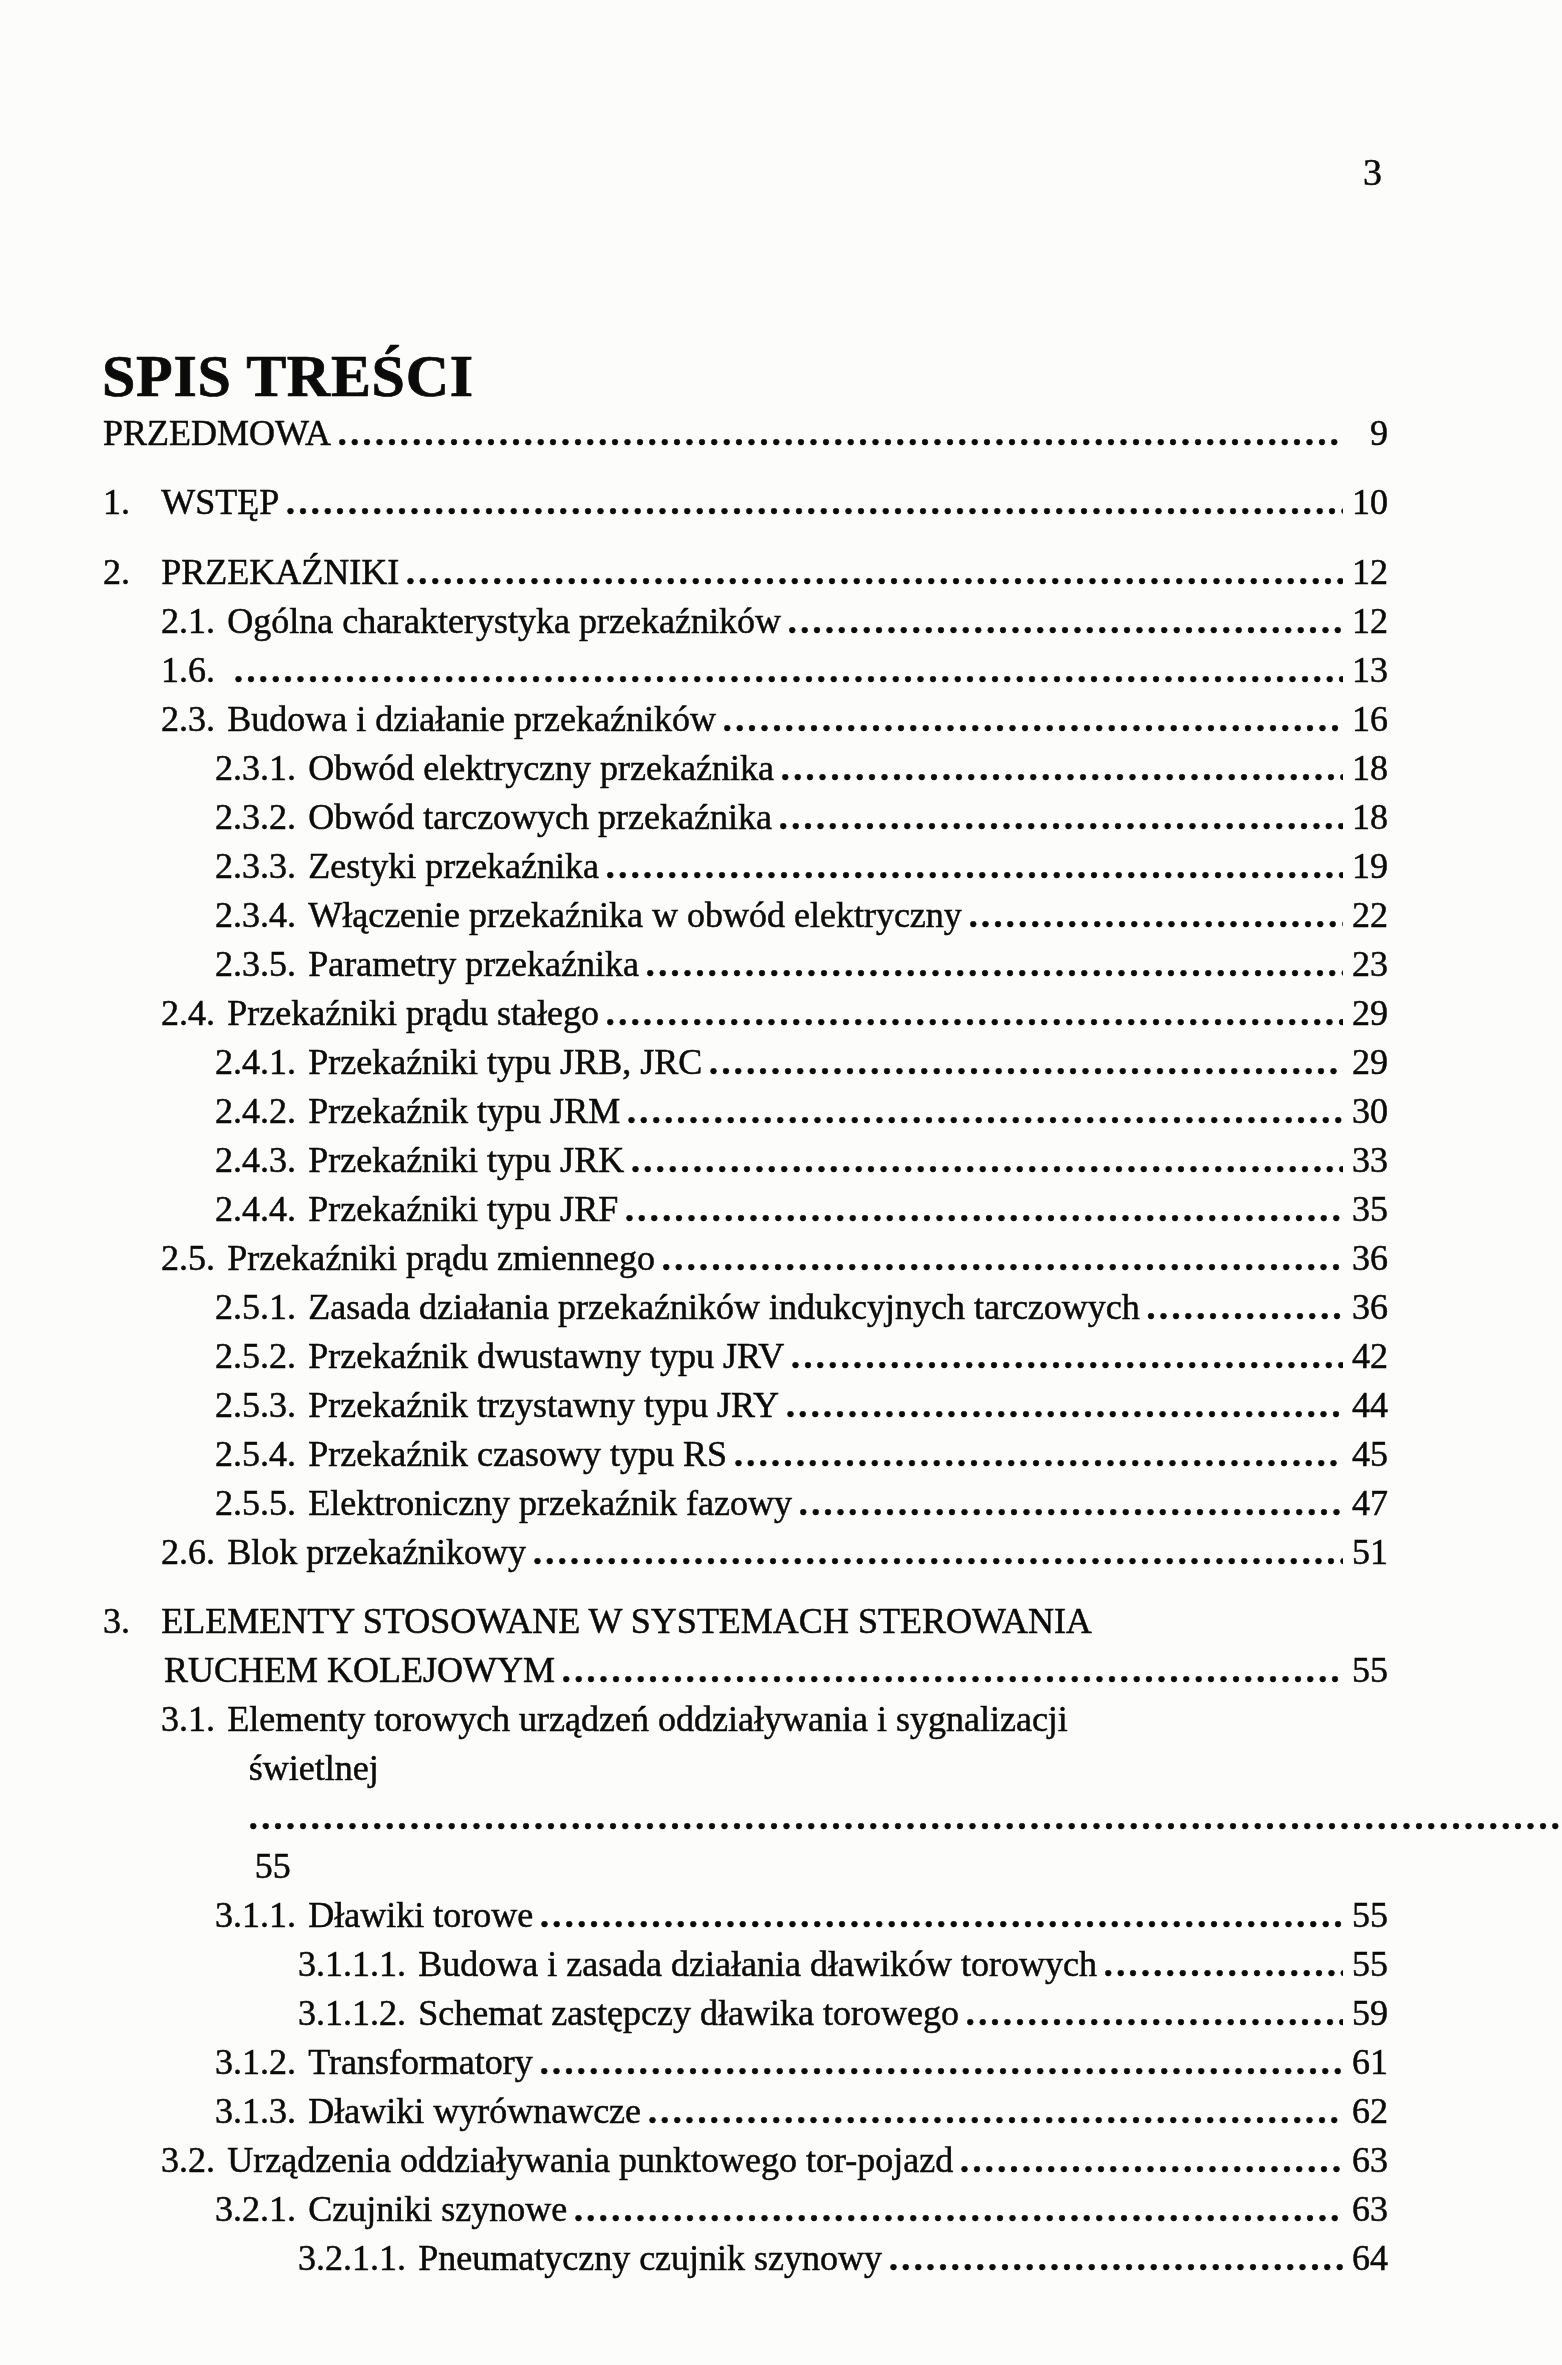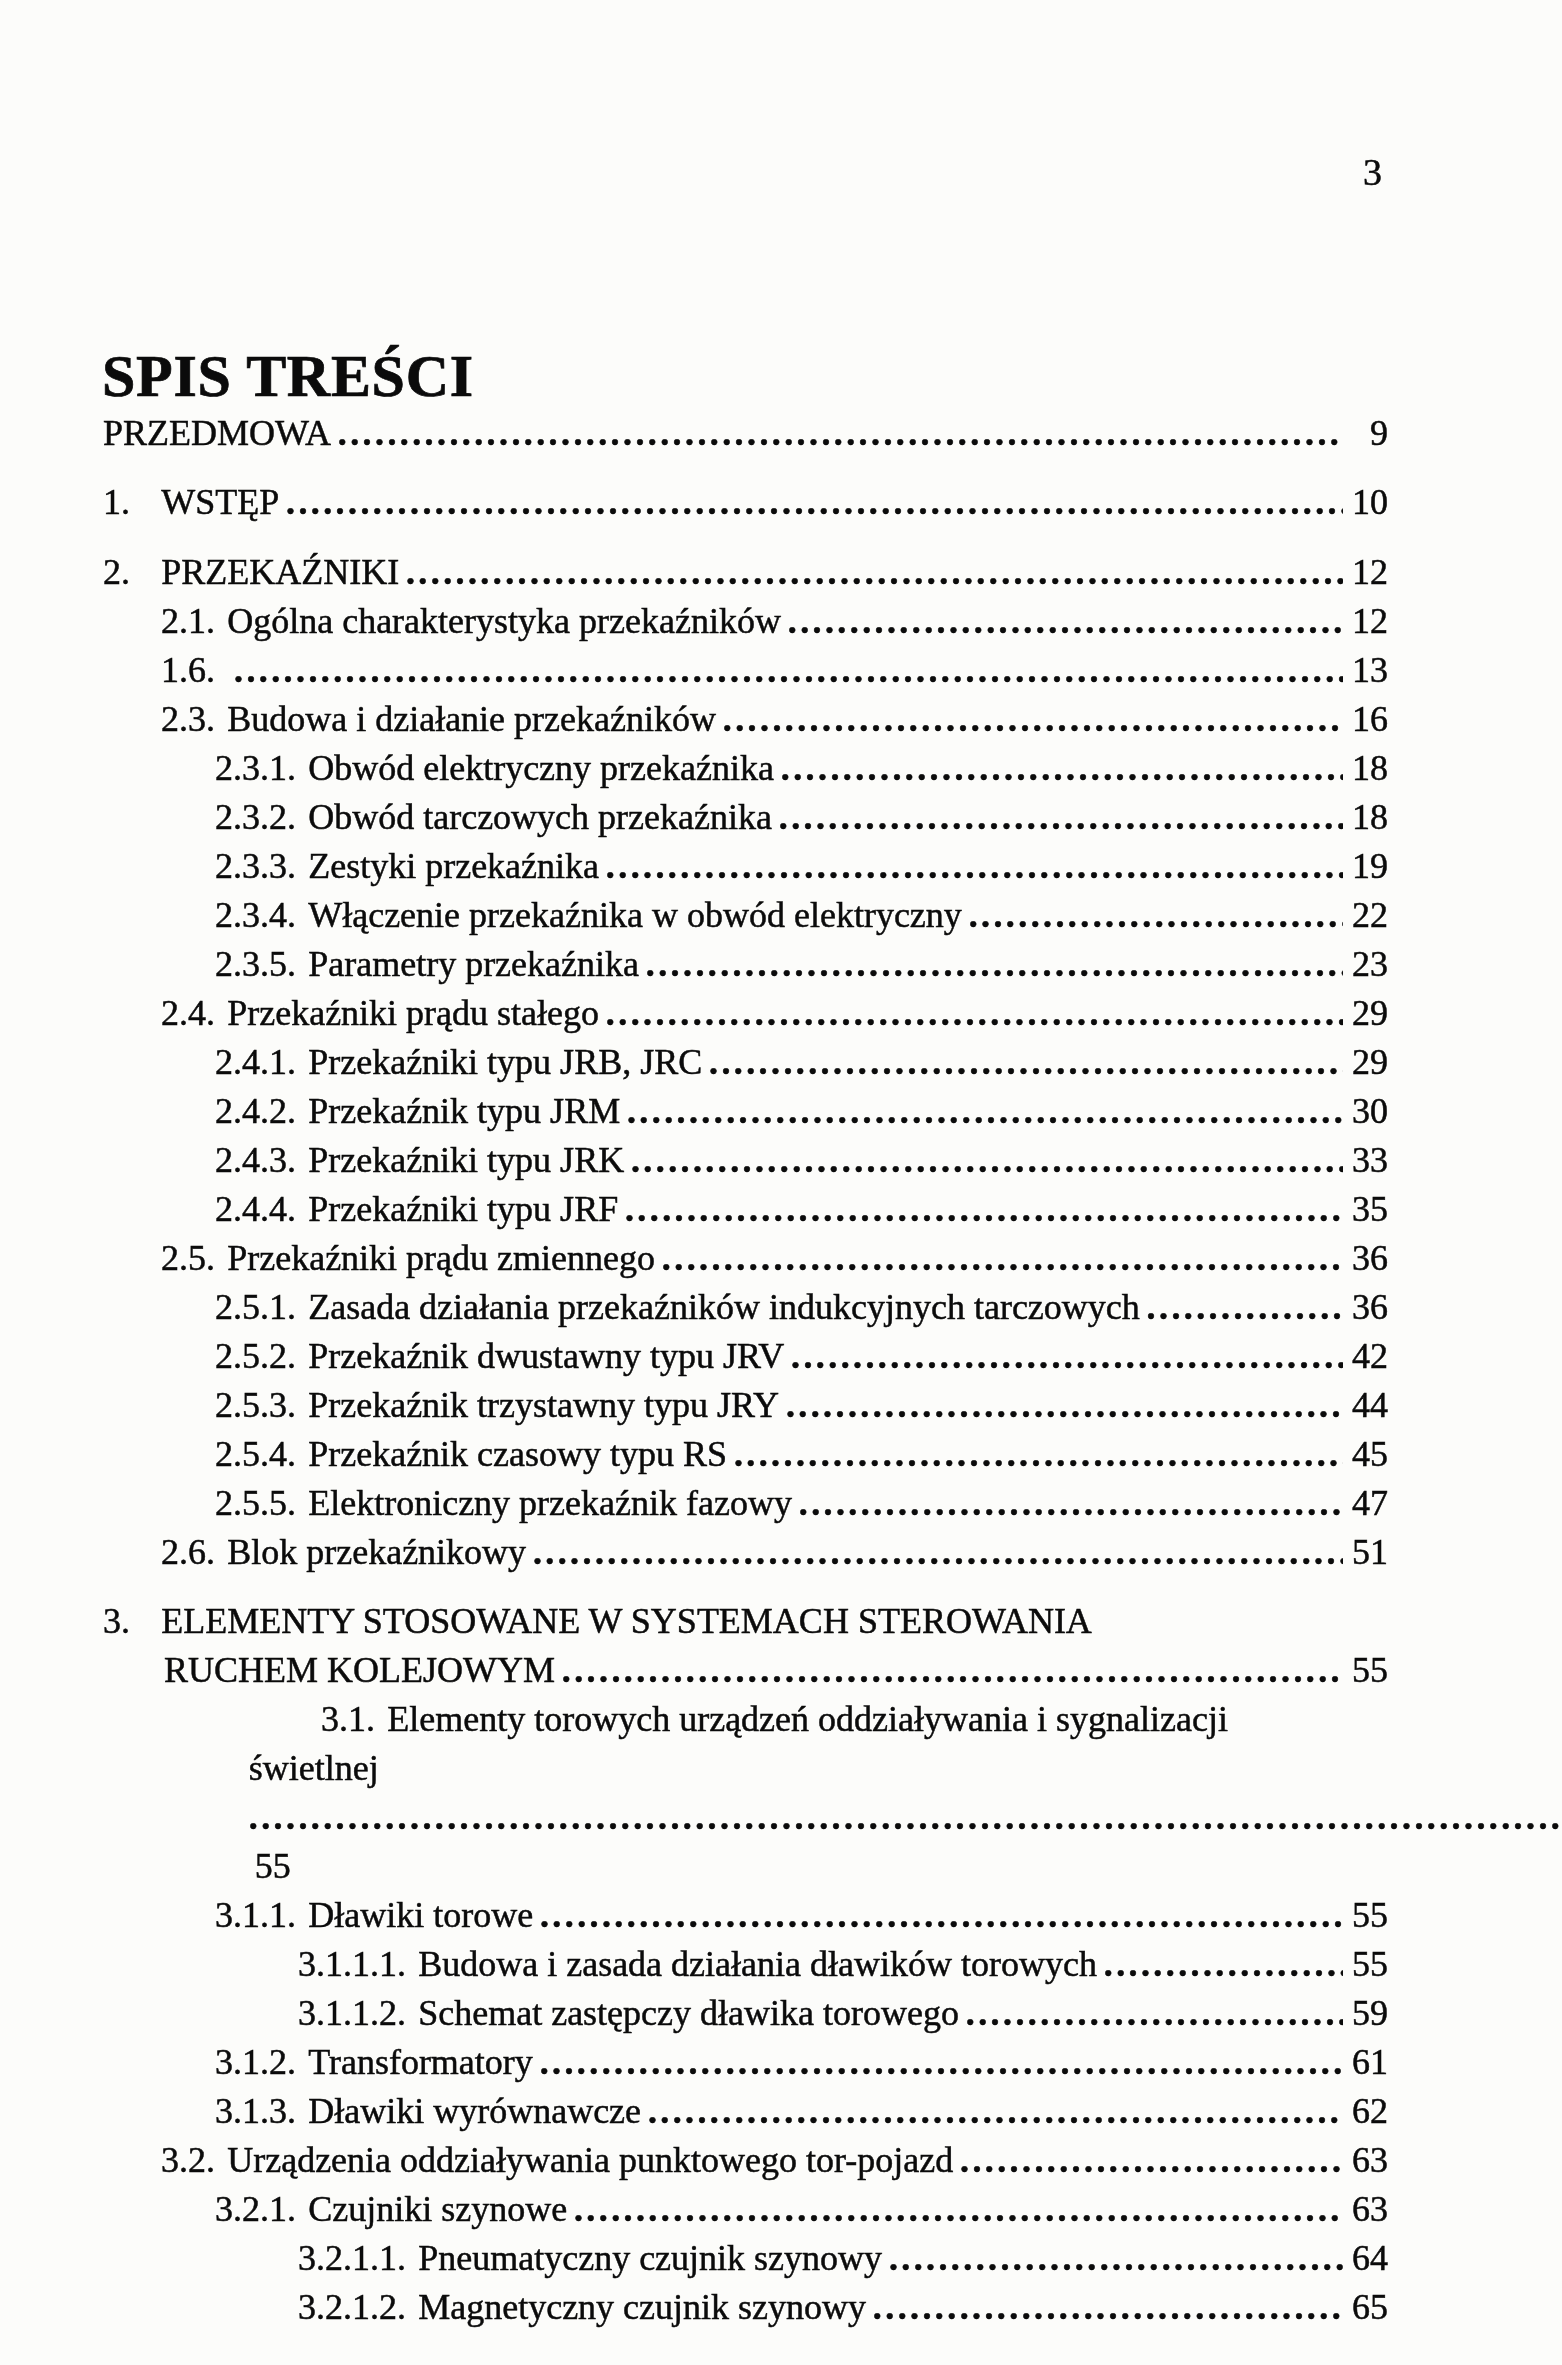--- a/index.html
+++ b/index.html
@@ -42,21 +42,21 @@
     right: 175px;
   }
   .row {
     display: flex;
     align-items: baseline;
     font-size: 36px;
     line-height: 49px;
     white-space: nowrap;
   }
   .row.major { margin-top: 20.3px; }
-  .lvl1 { padding-left: 58px; justify-content: center; }
+  .lvl1 { padding-left: 58px; }
   .lvl2 { padding-left: 112px; }
   .lvl3 { padding-left: 195px; }
   .cont1 { padding-left: 61px; }
   .cont2 { padding-left: 139px; flex-direction: column; }
   .num { margin-right: 12.2px; }
   .lvl0 > .num { min-width: 46px; }
   .ttl { white-space: nowrap; }
   .leader {
     flex: 1 1 auto;
     min-width: 24.4px;
@@ -316,22 +316,16 @@
       <span class="pg">63</span>
     </div>
 
     <div class="row lvl3">
       <span class="num">3.2.1.1.</span>
       <span class="ttl">Pneumatyczny czujnik szynowy</span>
       <span class="leader"></span>
       <span class="pg">64</span>
     </div>
 
-    <div class="row lvl3">
-      <span class="num">3.2.1.2.</span>
-      <span class="ttl">Magnetyczny czujnik szynowy</span>
-      <span class="leader"></span>
-      <span class="pg">65</span>
-    </div>
 
   </div>
 </div>
 
 
 </body></html>

